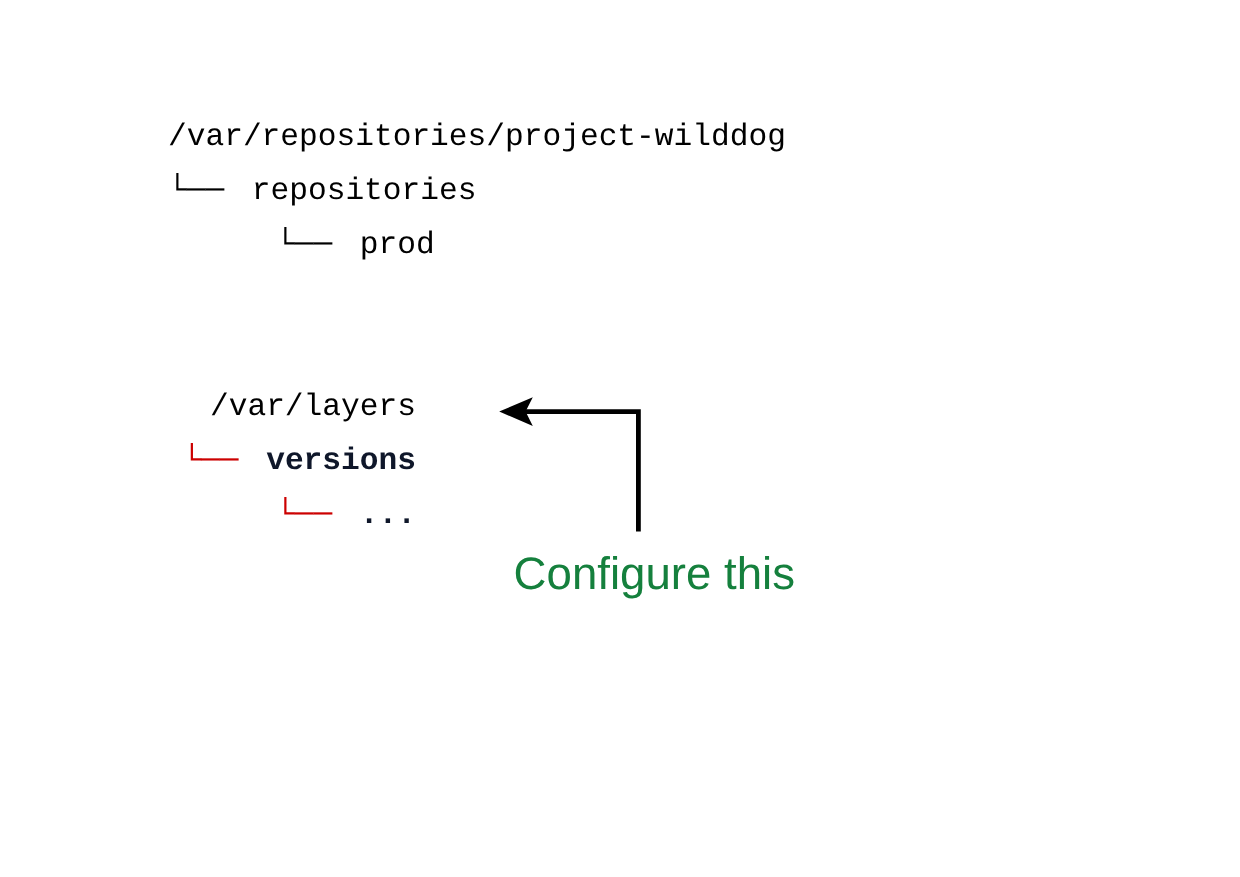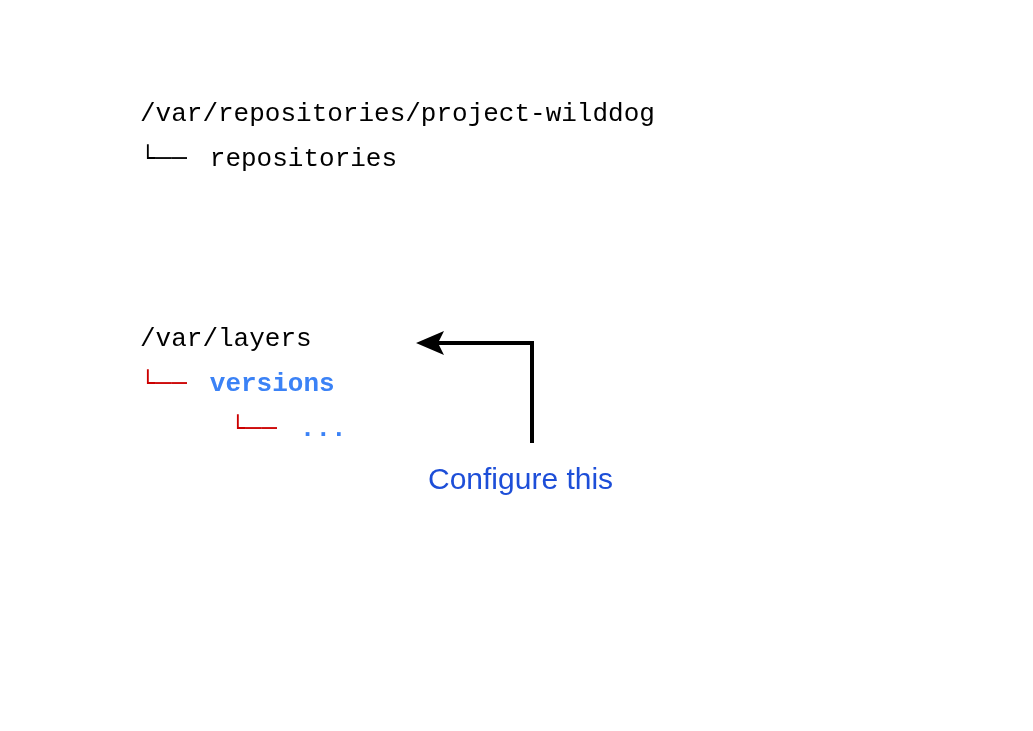--- a/index.html
+++ b/index.html
@@ -19,54 +19,57 @@
   
   .tree {
     position: absolute;
     font-family: "Liberation Mono", "DejaVu Sans Mono", monospace;
     font-size: 26px;
     line-height: 45px;
     color: #000000;
     white-space: nowrap;
   }
   .tree-repo   { left: 140px; top: 92px;  }
-  .tree-layers { left: 140px; top: 317px; }
+  .tree-layers { left: 140px; top: 317px; text-align: right; }
   .tline { height: 45px; }
   .d2 { padding-left: 90px; }          
   .pfx { margin-right: 23px; }         
   .tree-layers .pfx { color: #cc0000; }
-  .tree-layers .lbl { color: #3b82f6; font-weight: bold; }
+  .tree-layers .lbl { color: #0f172a; font-weight: bold; }
   
   .arrow-svg {
     position: absolute;
     left: 400px; top: 320px;
     width: 160px; height: 135px;
   }
   
   .note {
     position: absolute;
     left: 428px; top: 462px;
-    font-size: 30px;
+    font-size: 38px;
     line-height: 34px;
-    color: #1d4ed8;
+    color: #15803d;
     font-family: "Liberation Sans", sans-serif;
     white-space: nowrap;
   }
 </style>
 </head>
 <body>
 
 <div class="canvas">
 
   <div class="tree tree-repo">
     <div class="tline">
       <span class="lbl">/var/repositories/project-wilddog</span>
     </div>
     <div class="tline">
       <span class="pfx">└──</span><span class="lbl">repositories</span>
+    </div>
+    <div class="tline d2">
+      <span class="pfx">└──</span><span class="lbl">prod</span>
     </div>
   </div>
 
   <div class="tree tree-layers">
     <div class="tline">
       <span>/var/layers</span>
     </div>
     <div class="tline">
       <span class="pfx">└──</span><span class="lbl">versions</span>
     </div>

